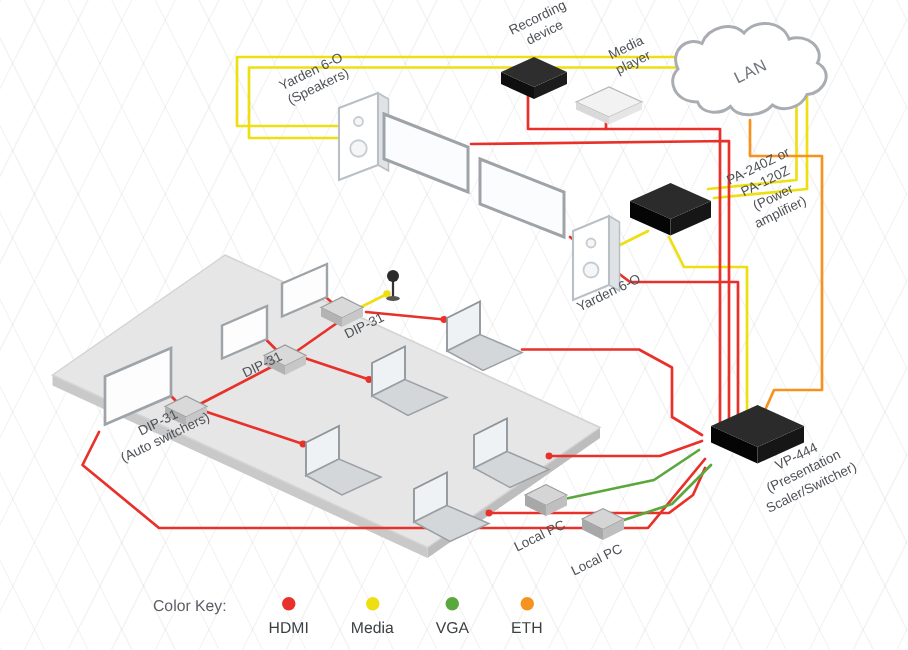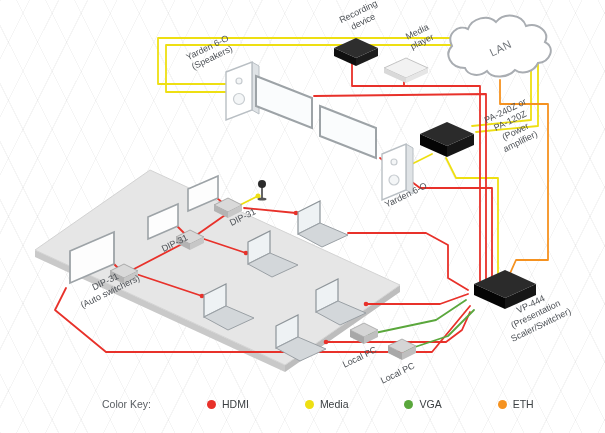--- a/index.html
+++ b/index.html
@@ -14,24 +14,24 @@
       repeating-linear-gradient(116.6deg, rgba(0,0,0,0.04) 0 1px, transparent 1px 26px),
       #ffffff;
   }
   svg.layer{position:absolute;left:0;top:0;}
   .lbl{
     position:absolute;font-size:9px;line-height:1.25;color:#4d5156;
     text-align:center;white-space:pre-line;transform:rotate(-26deg);
   }
   .lbl.big{font-size:11px;color:#73777c;letter-spacing:.5px;}
   .legend{
-    position:absolute;left:102px;top:398px;display:flex;align-items:flex-start;gap:56px;
+    position:absolute;left:102px;top:398px;display:flex;align-items:flex-start;gap:28px;
   }
   .legend .title{font-size:10.5px;color:#5a5e63;}
-  .legend .item{display:flex;align-items:center;gap:6px;font-size:10.5px;color:#3c4043;}
+  .legend .item{display:flex;align-items:center;gap:6px;font-size:10.5px;color:#3c4043;flex-direction:column;}
   .legend .dot{width:9px;height:9px;border-radius:50%;background:#999;}
   .ln{fill:none;stroke-width:1.8;stroke-linejoin:round;stroke-linecap:round;}
   .l-hdmi{stroke:var(--hdmi);} .l-audio{stroke:var(--audio);}
   .l-vga{stroke:var(--vga);} .l-eth{stroke:var(--eth);}
 </style>
 </head>
 <body>
 
 <div class="stage">
 

